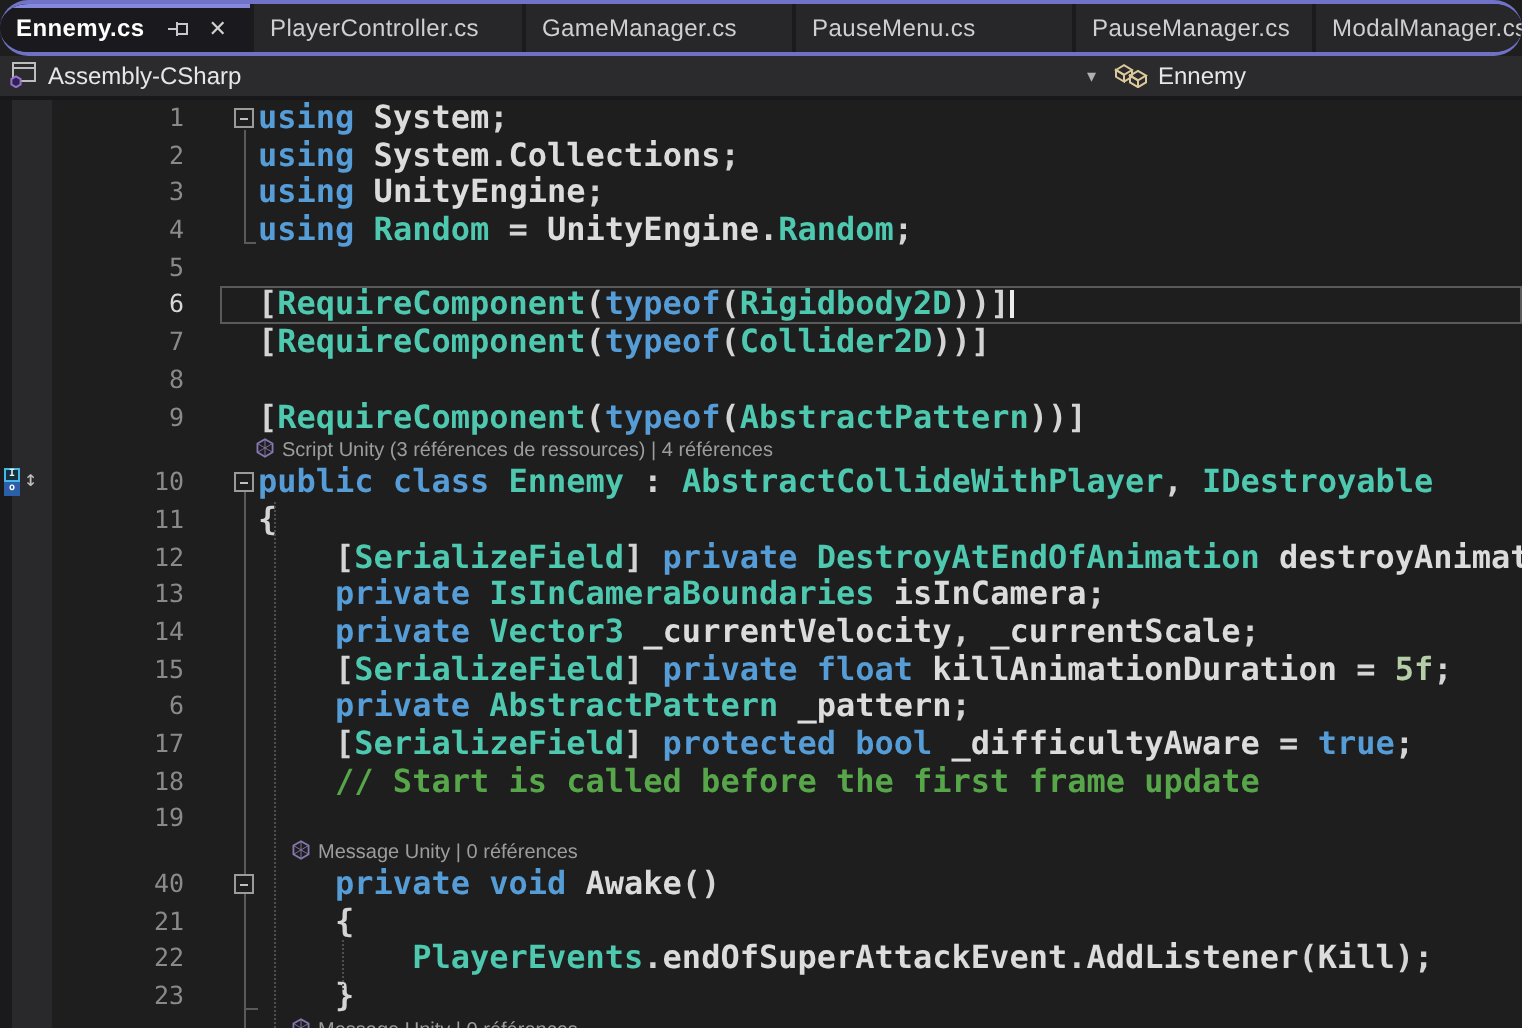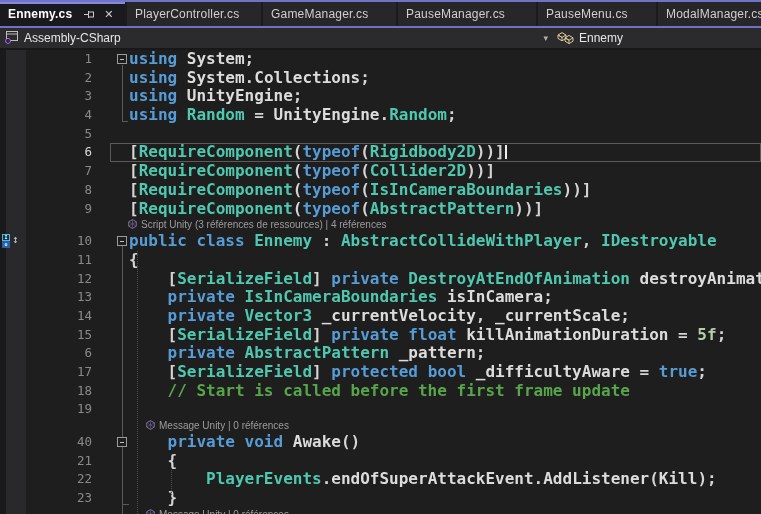--- a/index.html
+++ b/index.html
@@ -3,21 +3,21 @@
 <meta charset="utf-8">
 <style>
   * { margin:0; padding:0; box-sizing:border-box; }
   html,body { width:761px; height:514px; overflow:hidden; background:#1e1e1e;
               font-family:"Liberation Sans", sans-serif; }
   #app { position:relative; width:761px; height:514px; background:#1e1e1e; }
 
   
   #tabbar { position:absolute; top:0; left:0; right:0; height:28px;
             background:#1b1b1d; border-top:2px solid #7173c8; border-bottom:2px solid #6f71c4;
-            display:flex; overflow:hidden; }
+            display:flex; overflow:hidden;border-radius:14px; }
   .tab { height:24px; display:flex; align-items:center; padding:0 8px;
          background:#27272a; color:#cfcfcf; font-size:12px; letter-spacing:.2px;
          border-right:2px solid #1b1b1d; flex:none; overflow:hidden; white-space:nowrap; }
   .tab:nth-child(1){ width:127px; }
   .tab:nth-child(2){ width:136px; }
   .tab:nth-child(3){ width:135px; }
   .tab:nth-child(4){ width:140px; }
   .tab:nth-child(5){ width:120px; }
   .tab:nth-child(6){ width:160px; }
   .tab.active { background:#1a1a1e; color:#ffffff; font-weight:bold;
@@ -98,24 +98,24 @@
         </span>
         <span class="tabicon closeicon">✕</span>
       </div>
       <div class="tab">
         <span>PlayerController.cs</span>
       </div>
       <div class="tab">
         <span>GameManager.cs</span>
       </div>
       <div class="tab">
+        <span>PauseMenu.cs</span>
+      </div>
+      <div class="tab">
         <span>PauseManager.cs</span>
-      </div>
-      <div class="tab">
-        <span>PauseMenu.cs</span>
       </div>
       <div class="tab">
         <span>ModalManager.cs</span>
       </div>
     </div>
 
   <div id="navbar">
     <div id="nav-project">
       <span class="tabicon">
         <svg width="15" height="14" viewBox="0 0 15 14">
@@ -177,21 +177,20 @@
           <div class="curline-box"></div>
           <span class="lnum">6</span>
           <div class="codetext"><span class="pu">[</span><span class="ty">RequireComponent</span><span class="pu">(</span><span class="kw">typeof</span><span class="pu">(</span><span class="ty">Rigidbody2D</span><span class="pu">))]</span><span class="caret"></span></div>
         </div>
         <div class="code-row">
           <span class="lnum">7</span>
           <div class="codetext"><span class="pu">[</span><span class="ty">RequireComponent</span><span class="pu">(</span><span class="kw">typeof</span><span class="pu">(</span><span class="ty">Collider2D</span><span class="pu">))]</span></div>
         </div>
         <div class="code-row">
           <span class="lnum">8</span>
-          <div class="codetext"><span class="pu">[</span><span class="ty">RequireComponent</span><span class="pu">(</span><span class="kw">typeof</span><span class="pu">(</span><span class="ty">IsInCameraBoundaries</span><span class="pu">))]</span></div>
         </div>
         <div class="code-row">
           <span class="lnum">9</span>
           <div class="codetext"><span class="pu">[</span><span class="ty">RequireComponent</span><span class="pu">(</span><span class="kw">typeof</span><span class="pu">(</span><span class="ty">AbstractPattern</span><span class="pu">))]</span></div>
         </div>
         <div class="lens-row">
           <span class="lens-text" style="left: 128px;"><svg class="lens-cube" width="9" height="10" viewBox="0 0 10 11">
               <path d="M5 .6l4.2 2.4v4.9L5 10.4.8 7.9V3z" fill="none" stroke="#8878b0" stroke-width="1"></path>
               <path d="M5 .6v9.8M.8 3l8.4 4.9M9.2 3L.8 7.9" stroke="#8878b0" stroke-width=".5"></path>
             </svg>Script Unity (3 références de ressources) | 4 références</span>

